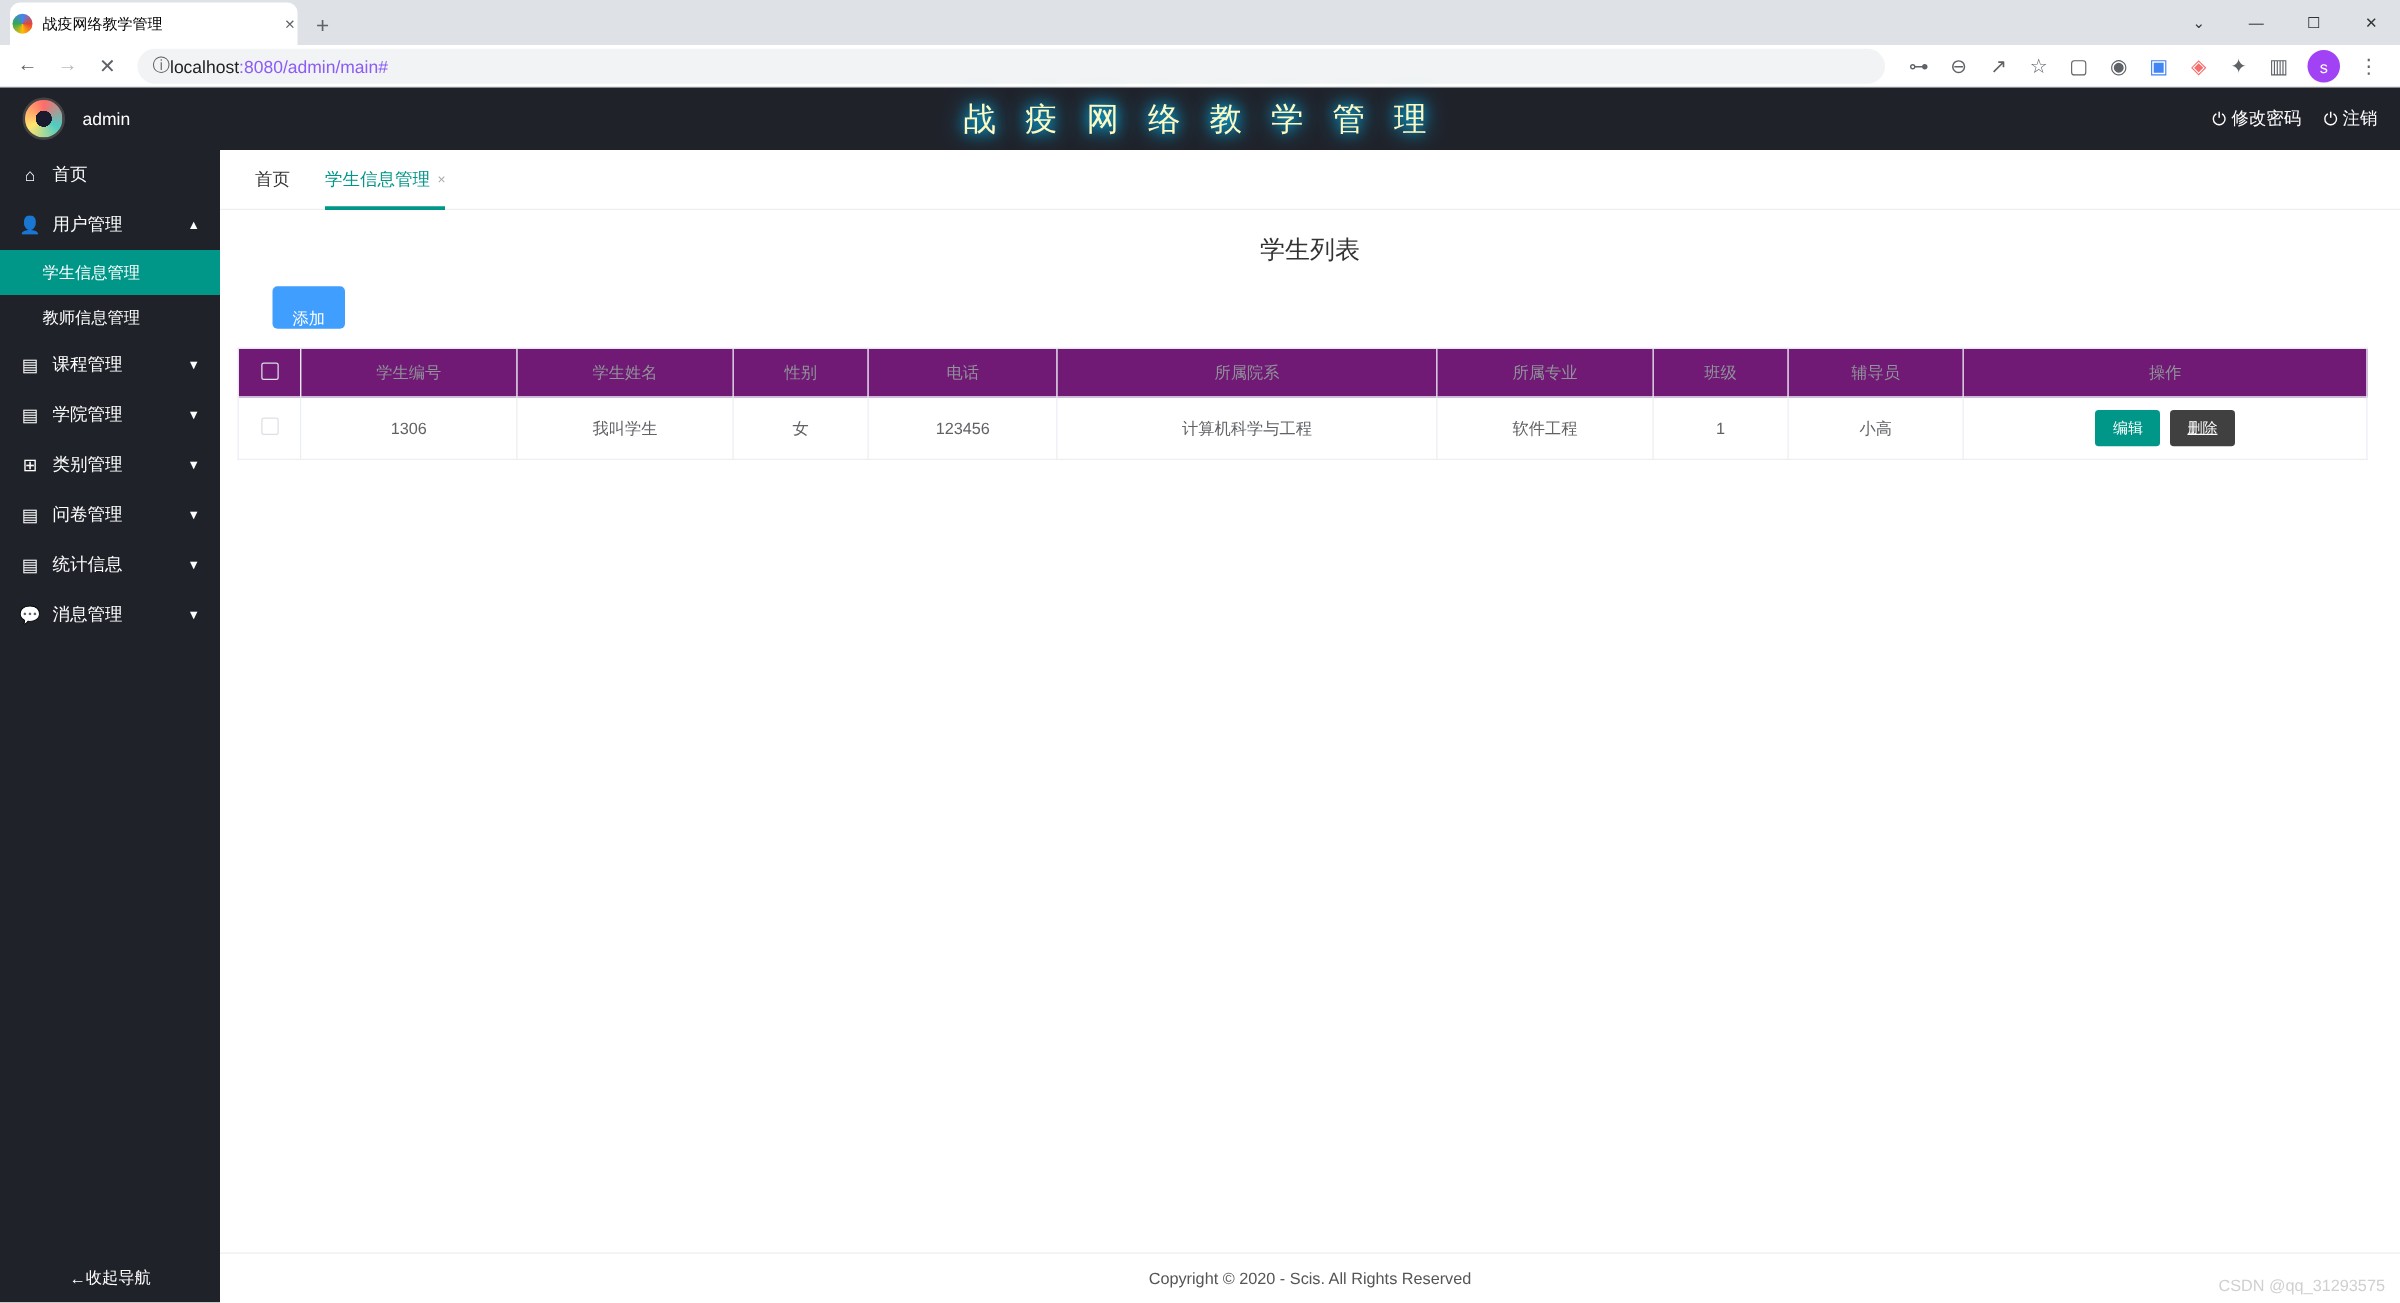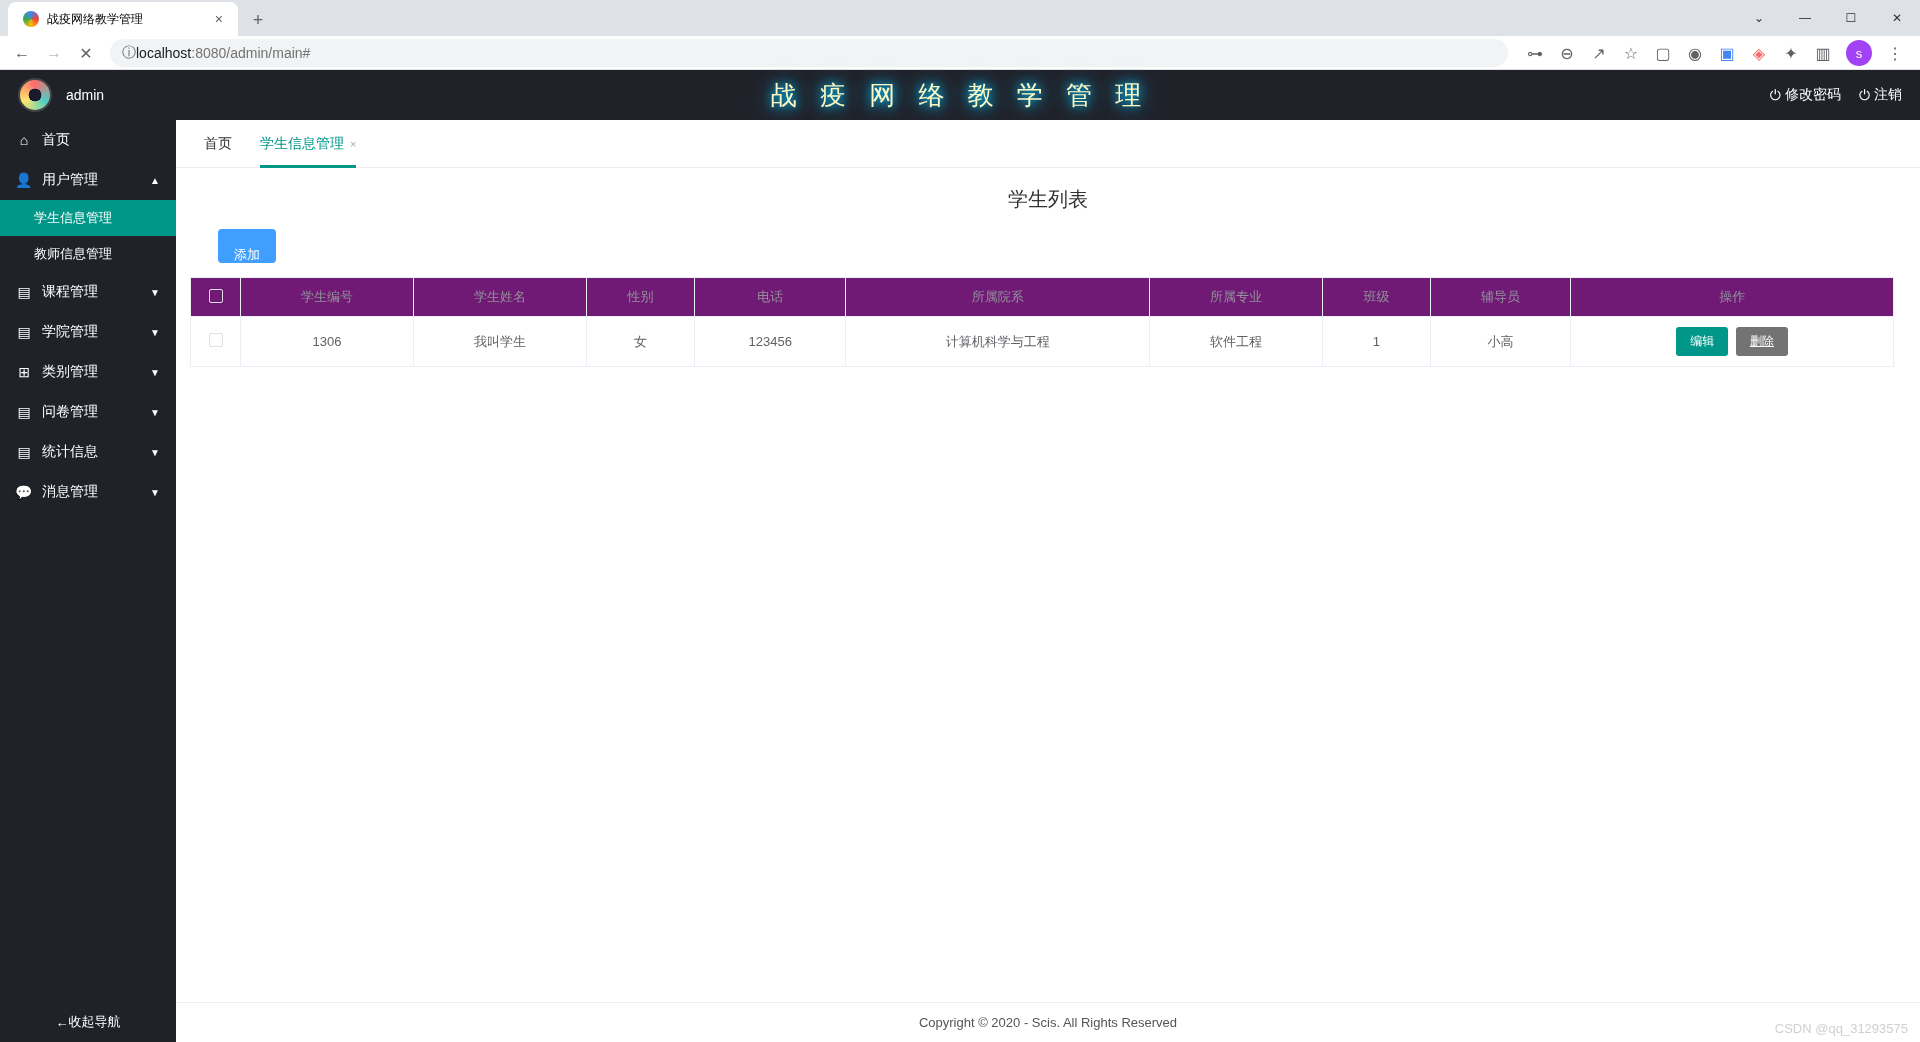--- a/index.html
+++ b/index.html
@@ -1,32 +1,32 @@
 <!DOCTYPE html>
 <html><head>
 <meta charset="utf-8">
 <style>
 * { margin: 0; padding: 0; box-sizing: border-box; font-family: -apple-system, "Microsoft YaHei", Arial, sans-serif; }
 body { background: #fff; overflow: hidden; }
 
 
 .browser-chrome { height: 70px; background: #fff; border-bottom: 1px solid #e0e0e0; }
 .tab-bar { height: 36px; background: #dee1e6; display: flex; align-items: flex-end; padding-left: 8px; }
-.tab { height: 34px; width: 230px; background: #fff; border-radius: 8px 8px 0 0; display: flex; align-items: center; padding: 0 15px; font-size: 12px; position: relative; }
+.tab { height: 34px; width: 230px; background: #fff; border-radius: 8px 8px 0 0; display: flex; align-items: center; padding: 0 2px; font-size: 12px; position: relative; }
 .tab-favicon { width: 16px; height: 16px; margin-right: 8px; background: conic-gradient(#4285f4,#ea4335,#fbbc05,#34a853,#4285f4); border-radius: 50%; }
 .tab-close { margin-left: auto; color: #5f6368; font-size: 14px; cursor: pointer; }
 .new-tab { width: 28px; height: 28px; display: flex; align-items: center; justify-content: center; color: #5f6368; font-size: 18px; margin-left: 6px; margin-bottom: 2px; cursor: pointer; }
 .win-controls { margin-left: auto; display: flex; align-items: center; height: 100%; }
 .win-btn { width: 46px; height: 32px; display: flex; align-items: center; justify-content: center; color: #333; font-size: 12px; }
 .addr-bar { height: 34px; display: flex; align-items: center; padding: 0 8px; gap: 4px; }
 .nav-btn { width: 28px; height: 28px; display: flex; align-items: center; justify-content: center; color: #5f6368; border-radius: 50%; font-size: 16px; }
 .url-field { flex: 1; height: 28px; background: #f1f3f4; border-radius: 14px; display: flex; align-items: center; padding: 0 12px; font-size: 14px; color: #202124; margin: 0 6px; }
 .url-prefix { color: #5f6368; }
 .url-host { color: #202124; }
-.url-path { color: #737373; }
+.url-path { color: #8b5cf6; }
 .ext-icons { display: flex; align-items: center; gap: 14px; padding: 0 8px; color: #5f6368; }
 .ext-ic { width: 18px; height: 18px; display: flex; align-items: center; justify-content: center; }
 .avatar-btn { width: 26px; height: 26px; border-radius: 50%; background: #a142f4; color: #fff; display: flex; align-items: center; justify-content: center; font-size: 13px; }
 
 
 .app-header { height: 50px; background: #20222a; color: #fff; display: flex; align-items: center; padding: 0 18px; }
 .logo-circle { width: 34px; height: 34px; border-radius: 50%; border: 2px solid #444; background: radial-gradient(circle,#1a1a2e 30%, transparent 31%), conic-gradient(#ff6b6b,#4ecdc4,#ffe66d,#ff6b6b); margin-right: 14px; }
 .username { font-size: 14px; }
 .app-title { position: absolute; left: 50%; transform: translateX(-50%); font-size: 26px; color: #fef9c3; text-shadow: 0 0 10px #00bfff, 0 0 20px #00bfff; letter-spacing: 8px; font-weight: 500; }
 .hdr-actions { margin-left: auto; display: flex; gap: 18px; font-size: 14px; }
@@ -58,21 +58,21 @@
 .add-row { padding: 4px 0 14px 42px; }
 .add-btn { background: #409eff; color: #fff; border: none; height: 32px; padding: 17px 16px; border-radius: 4px; font-size: 13px; cursor: pointer; }
 
 .tbl-wrap { padding: 0 0 0 0; margin: 0 12px 0 0; }
 table { width: calc(100% - 28px); margin-left: 14px; border-collapse: collapse; font-size: 13px; }
 thead { background: #701a75; }
 th, td { border: 1px solid #ebeef5; padding: 10px 8px; text-align: center; color: #606266; }
 th { font-weight: 500; color: #909399; }
 .chk { width: 14px; height: 14px; border: 1px solid #dcdfe6; border-radius: 2px; display: inline-block; }
 .op-edit { background: #009688; color: #fff; border: none; padding: 6px 14px; border-radius: 3px; font-size: 12px; cursor: pointer; margin-right: 4px; }
-.op-del { background: #737373; color: #fff; border: none; padding: 6px 14px; border-radius: 3px; font-size: 12px; cursor: pointer; text-decoration: underline; }
+.op-del { background: #404040; color: #fff; border: none; padding: 6px 14px; border-radius: 3px; font-size: 12px; cursor: pointer; text-decoration: underline; }
 
 .footer { height: 40px; display: flex; align-items: center; justify-content: center; font-size: 13px; color: #555; border-top: 1px solid #eee; }
 .watermark { position: absolute; right: 12px; bottom: 6px; color: #d0d0d0; font-size: 13px; }
 
 svg { width: 16px; height: 16px; }
 </style>
 </head>
 <body>
 
 <div class="browser-chrome">

